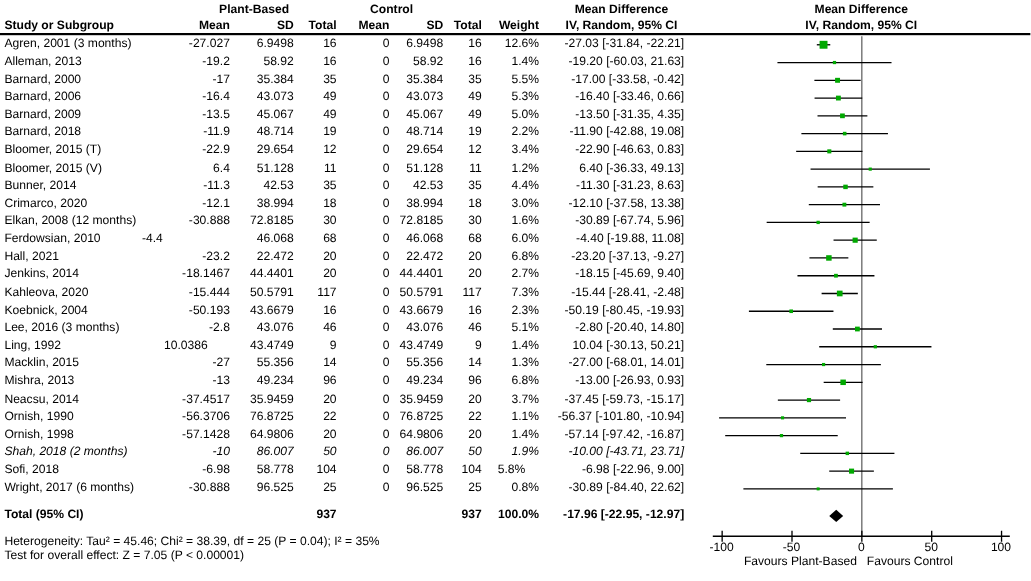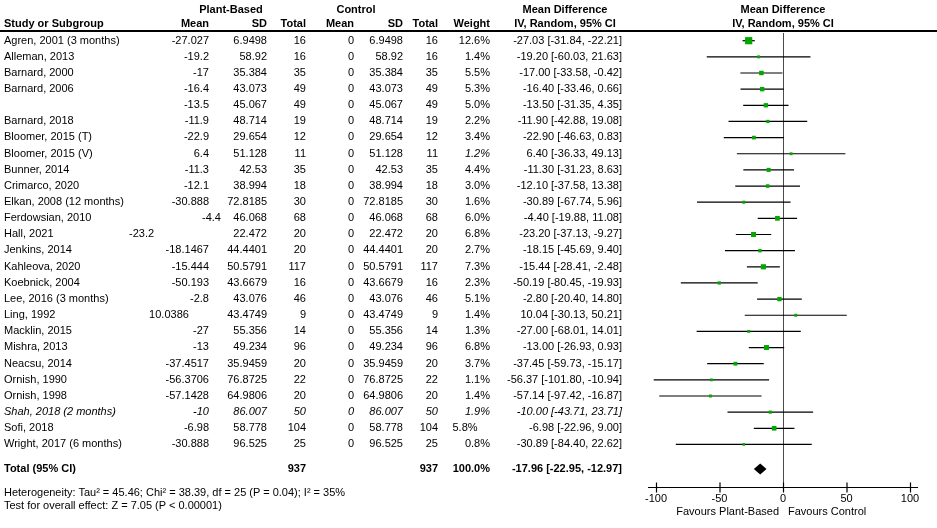--- a/index.html
+++ b/index.html
@@ -74,20 +74,21 @@
         <span class="cell" style="left: 129px; top: 1px; width: 80px; text-align: right;">-16.4</span>
         <span class="cell" style="left: 211px; top: 1px; width: 56px; text-align: right;">43.073</span>
         <span class="cell" style="left: 269px; top: 1px; width: 37px; text-align: right;">49</span>
         <span class="cell" style="left: 308px; top: 1px; width: 46px; text-align: right;">0</span>
         <span class="cell" style="left: 356px; top: 1px; width: 47px; text-align: right;">43.073</span>
         <span class="cell" style="left: 405px; top: 1px; width: 33px; text-align: right;">49</span>
         <span class="cell" style="left: 440px; top: 1px; width: 50px; text-align: right;">5.3%</span>
         <span class="cell" style="left: 472px; top: 1px; width: 150px; text-align: right;">-16.40 [-33.46, 0.66]</span>
       </div>
       <div style="position: absolute; left: 0px; top: 97.1px; width: 937px; height: 16.15px;">
+        <span class="cell" style="left: 4px; top: 1px; width: 200px; text-align: left;">Barnard, 2009</span>
         <span class="cell" style="left: 129px; top: 1px; width: 80px; text-align: right;">-13.5</span>
         <span class="cell" style="left: 211px; top: 1px; width: 56px; text-align: right;">45.067</span>
         <span class="cell" style="left: 269px; top: 1px; width: 37px; text-align: right;">49</span>
         <span class="cell" style="left: 308px; top: 1px; width: 46px; text-align: right;">0</span>
         <span class="cell" style="left: 356px; top: 1px; width: 47px; text-align: right;">45.067</span>
         <span class="cell" style="left: 405px; top: 1px; width: 33px; text-align: right;">49</span>
         <span class="cell" style="left: 440px; top: 1px; width: 50px; text-align: right;">5.0%</span>
         <span class="cell" style="left: 472px; top: 1px; width: 150px; text-align: right;">-13.50 [-31.35, 4.35]</span>
       </div>
       <div style="position: absolute; left: 0px; top: 113.25px; width: 937px; height: 16.15px;">
@@ -113,21 +114,21 @@
         <span class="cell" style="left: 472px; top: 1px; width: 150px; text-align: right;">-22.90 [-46.63, 0.83]</span>
       </div>
       <div style="position: absolute; left: 0px; top: 145.55px; width: 937px; height: 16.15px;">
         <span class="cell" style="left: 4px; top: 1px; width: 200px; text-align: left;">Bloomer, 2015 (V)</span>
         <span class="cell" style="left: 129px; top: 1px; width: 80px; text-align: right;">6.4</span>
         <span class="cell" style="left: 211px; top: 1px; width: 56px; text-align: right;">51.128</span>
         <span class="cell" style="left: 269px; top: 1px; width: 37px; text-align: right;">11</span>
         <span class="cell" style="left: 308px; top: 1px; width: 46px; text-align: right;">0</span>
         <span class="cell" style="left: 356px; top: 1px; width: 47px; text-align: right;">51.128</span>
         <span class="cell" style="left: 405px; top: 1px; width: 33px; text-align: right;">11</span>
-        <span class="cell" style="left: 440px; top: 1px; width: 50px; text-align: right; font-style: italic;">1.2%</span>
+        <span class="cell" style="left: 440px; top: 1px; width: 50px; text-align: right;">1.2%</span>
         <span class="cell" style="left: 472px; top: 1px; width: 150px; text-align: right;">6.40 [-36.33, 49.13]</span>
       </div>
       <div style="position: absolute; left: 0px; top: 161.7px; width: 937px; height: 16.15px;">
         <span class="cell" style="left: 4px; top: 1px; width: 200px; text-align: left;">Bunner, 2014</span>
         <span class="cell" style="left: 129px; top: 1px; width: 80px; text-align: right;">-11.3</span>
         <span class="cell" style="left: 211px; top: 1px; width: 56px; text-align: right;">42.53</span>
         <span class="cell" style="left: 269px; top: 1px; width: 37px; text-align: right;">35</span>
         <span class="cell" style="left: 308px; top: 1px; width: 46px; text-align: right;">0</span>
         <span class="cell" style="left: 356px; top: 1px; width: 47px; text-align: right;">42.53</span>
         <span class="cell" style="left: 405px; top: 1px; width: 33px; text-align: right;">35</span>
@@ -151,32 +152,32 @@
         <span class="cell" style="left: 211px; top: 1px; width: 56px; text-align: right;">72.8185</span>
         <span class="cell" style="left: 269px; top: 1px; width: 37px; text-align: right;">30</span>
         <span class="cell" style="left: 308px; top: 1px; width: 46px; text-align: right;">0</span>
         <span class="cell" style="left: 356px; top: 1px; width: 47px; text-align: right;">72.8185</span>
         <span class="cell" style="left: 405px; top: 1px; width: 33px; text-align: right;">30</span>
         <span class="cell" style="left: 440px; top: 1px; width: 50px; text-align: right;">1.6%</span>
         <span class="cell" style="left: 472px; top: 1px; width: 150px; text-align: right;">-30.89 [-67.74, 5.96]</span>
       </div>
       <div style="position: absolute; left: 0px; top: 210.15px; width: 937px; height: 16.15px;">
         <span class="cell" style="left: 4px; top: 1px; width: 200px; text-align: left;">Ferdowsian, 2010</span>
-        <span class="cell" style="left: 141px; top: 1px; width: 80px; text-align: right;">-4.4</span>
+        <span class="cell" style="left: 129px; top: 1px; width: 80px; text-align: left;">-4.4</span>
         <span class="cell" style="left: 211px; top: 1px; width: 56px; text-align: right;">46.068</span>
         <span class="cell" style="left: 269px; top: 1px; width: 37px; text-align: right;">68</span>
         <span class="cell" style="left: 308px; top: 1px; width: 46px; text-align: right;">0</span>
         <span class="cell" style="left: 356px; top: 1px; width: 47px; text-align: right;">46.068</span>
         <span class="cell" style="left: 405px; top: 1px; width: 33px; text-align: right;">68</span>
         <span class="cell" style="left: 440px; top: 1px; width: 50px; text-align: right;">6.0%</span>
         <span class="cell" style="left: 472px; top: 1px; width: 150px; text-align: right;">-4.40 [-19.88, 11.08]</span>
       </div>
       <div style="position: absolute; left: 0px; top: 226.3px; width: 937px; height: 16.15px;">
         <span class="cell" style="left: 4px; top: 1px; width: 200px; text-align: left;">Hall, 2021</span>
-        <span class="cell" style="left: 129px; top: 1px; width: 80px; text-align: left;">-23.2</span>
+        <span class="cell" style="left: 129px; top: 1px; width: 80px; text-align: right;">-23.2</span>
         <span class="cell" style="left: 211px; top: 1px; width: 56px; text-align: right;">22.472</span>
         <span class="cell" style="left: 269px; top: 1px; width: 37px; text-align: right;">20</span>
         <span class="cell" style="left: 308px; top: 1px; width: 46px; text-align: right;">0</span>
         <span class="cell" style="left: 356px; top: 1px; width: 47px; text-align: right;">22.472</span>
         <span class="cell" style="left: 405px; top: 1px; width: 33px; text-align: right;">20</span>
         <span class="cell" style="left: 440px; top: 1px; width: 50px; text-align: right;">6.8%</span>
         <span class="cell" style="left: 472px; top: 1px; width: 150px; text-align: right;">-23.20 [-37.13, -9.27]</span>
       </div>
       <div style="position: absolute; left: 0px; top: 242.45px; width: 937px; height: 16.15px;">
         <span class="cell" style="left: 4px; top: 1px; width: 200px; text-align: left;">Jenkins, 2014</span>

